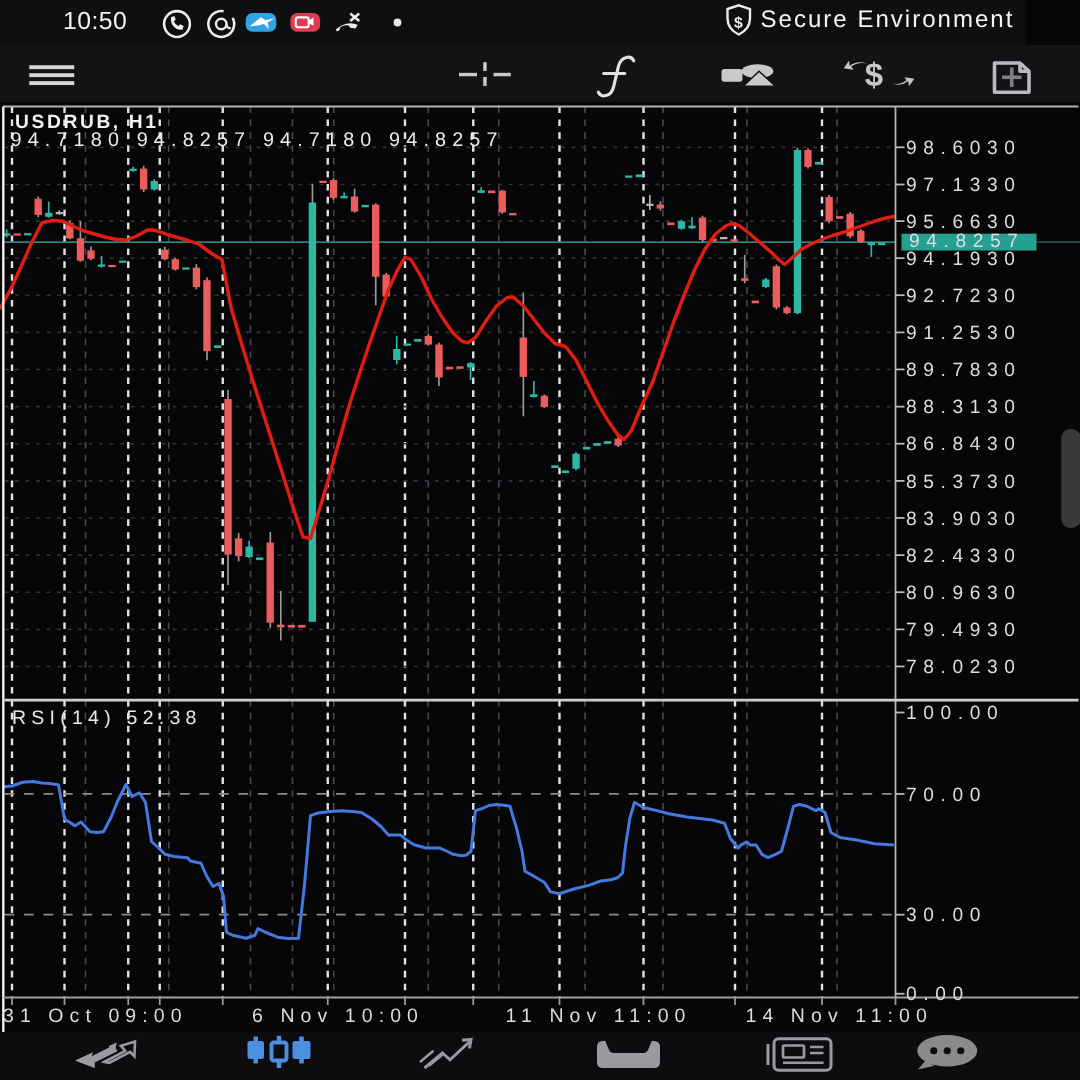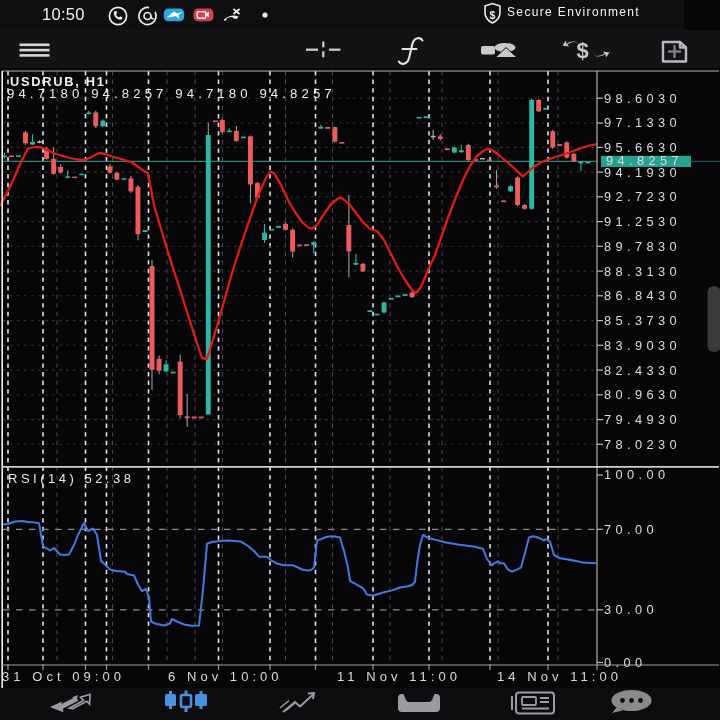--- a/index.html
+++ b/index.html
@@ -1,19 +1,19 @@
 <!DOCTYPE html>
 <html><head><meta charset="utf-8">
 <style>
 *{margin:0;padding:0;box-sizing:border-box}
 html,body{width:720px;height:720px;background:#000;overflow:hidden;font-family:"Liberation Sans",sans-serif}
 #page{position:relative;width:720px;height:720px;background:#060608}
 .statusbar{position:absolute;left:0;top:0;width:684px;height:30px;background:#0f0f12}
 .time{position:absolute;left:42px;top:4.5px;font-size:16.5px;color:#f2f2f2;letter-spacing:.3px}
-.sec{position:absolute;left:507px;top:5px;font-size:12px;color:#f5f5f5;letter-spacing:1.35px}
+.sec{position:absolute;left:507px;top:5px;font-size:16px;color:#f5f5f5;letter-spacing:1.35px}
 .toolbar{position:absolute;left:0;top:30px;width:720px;height:38px;background:#131316}
 .chartarea{position:absolute;left:0;top:0;width:720px;height:720px}
 .navbar{position:absolute;left:0;top:688px;width:720px;height:32px;background:#0d0d10}
 .ax{font-size:12.8px;fill:#dedede;letter-spacing:4.4px}
 .ttl{font-size:12.8px;fill:#f2f2f2;font-weight:bold;letter-spacing:1.75px}
 .ohlc{font-size:13.2px;fill:#ededed;letter-spacing:4.1px}
 .rsil{font-size:13px;fill:#e8e8e8;letter-spacing:3.5px}
 .xl{font-size:13px;fill:#dcdcdc;letter-spacing:4.05px}
 svg{position:absolute;left:0;top:0}
 </style></head>

